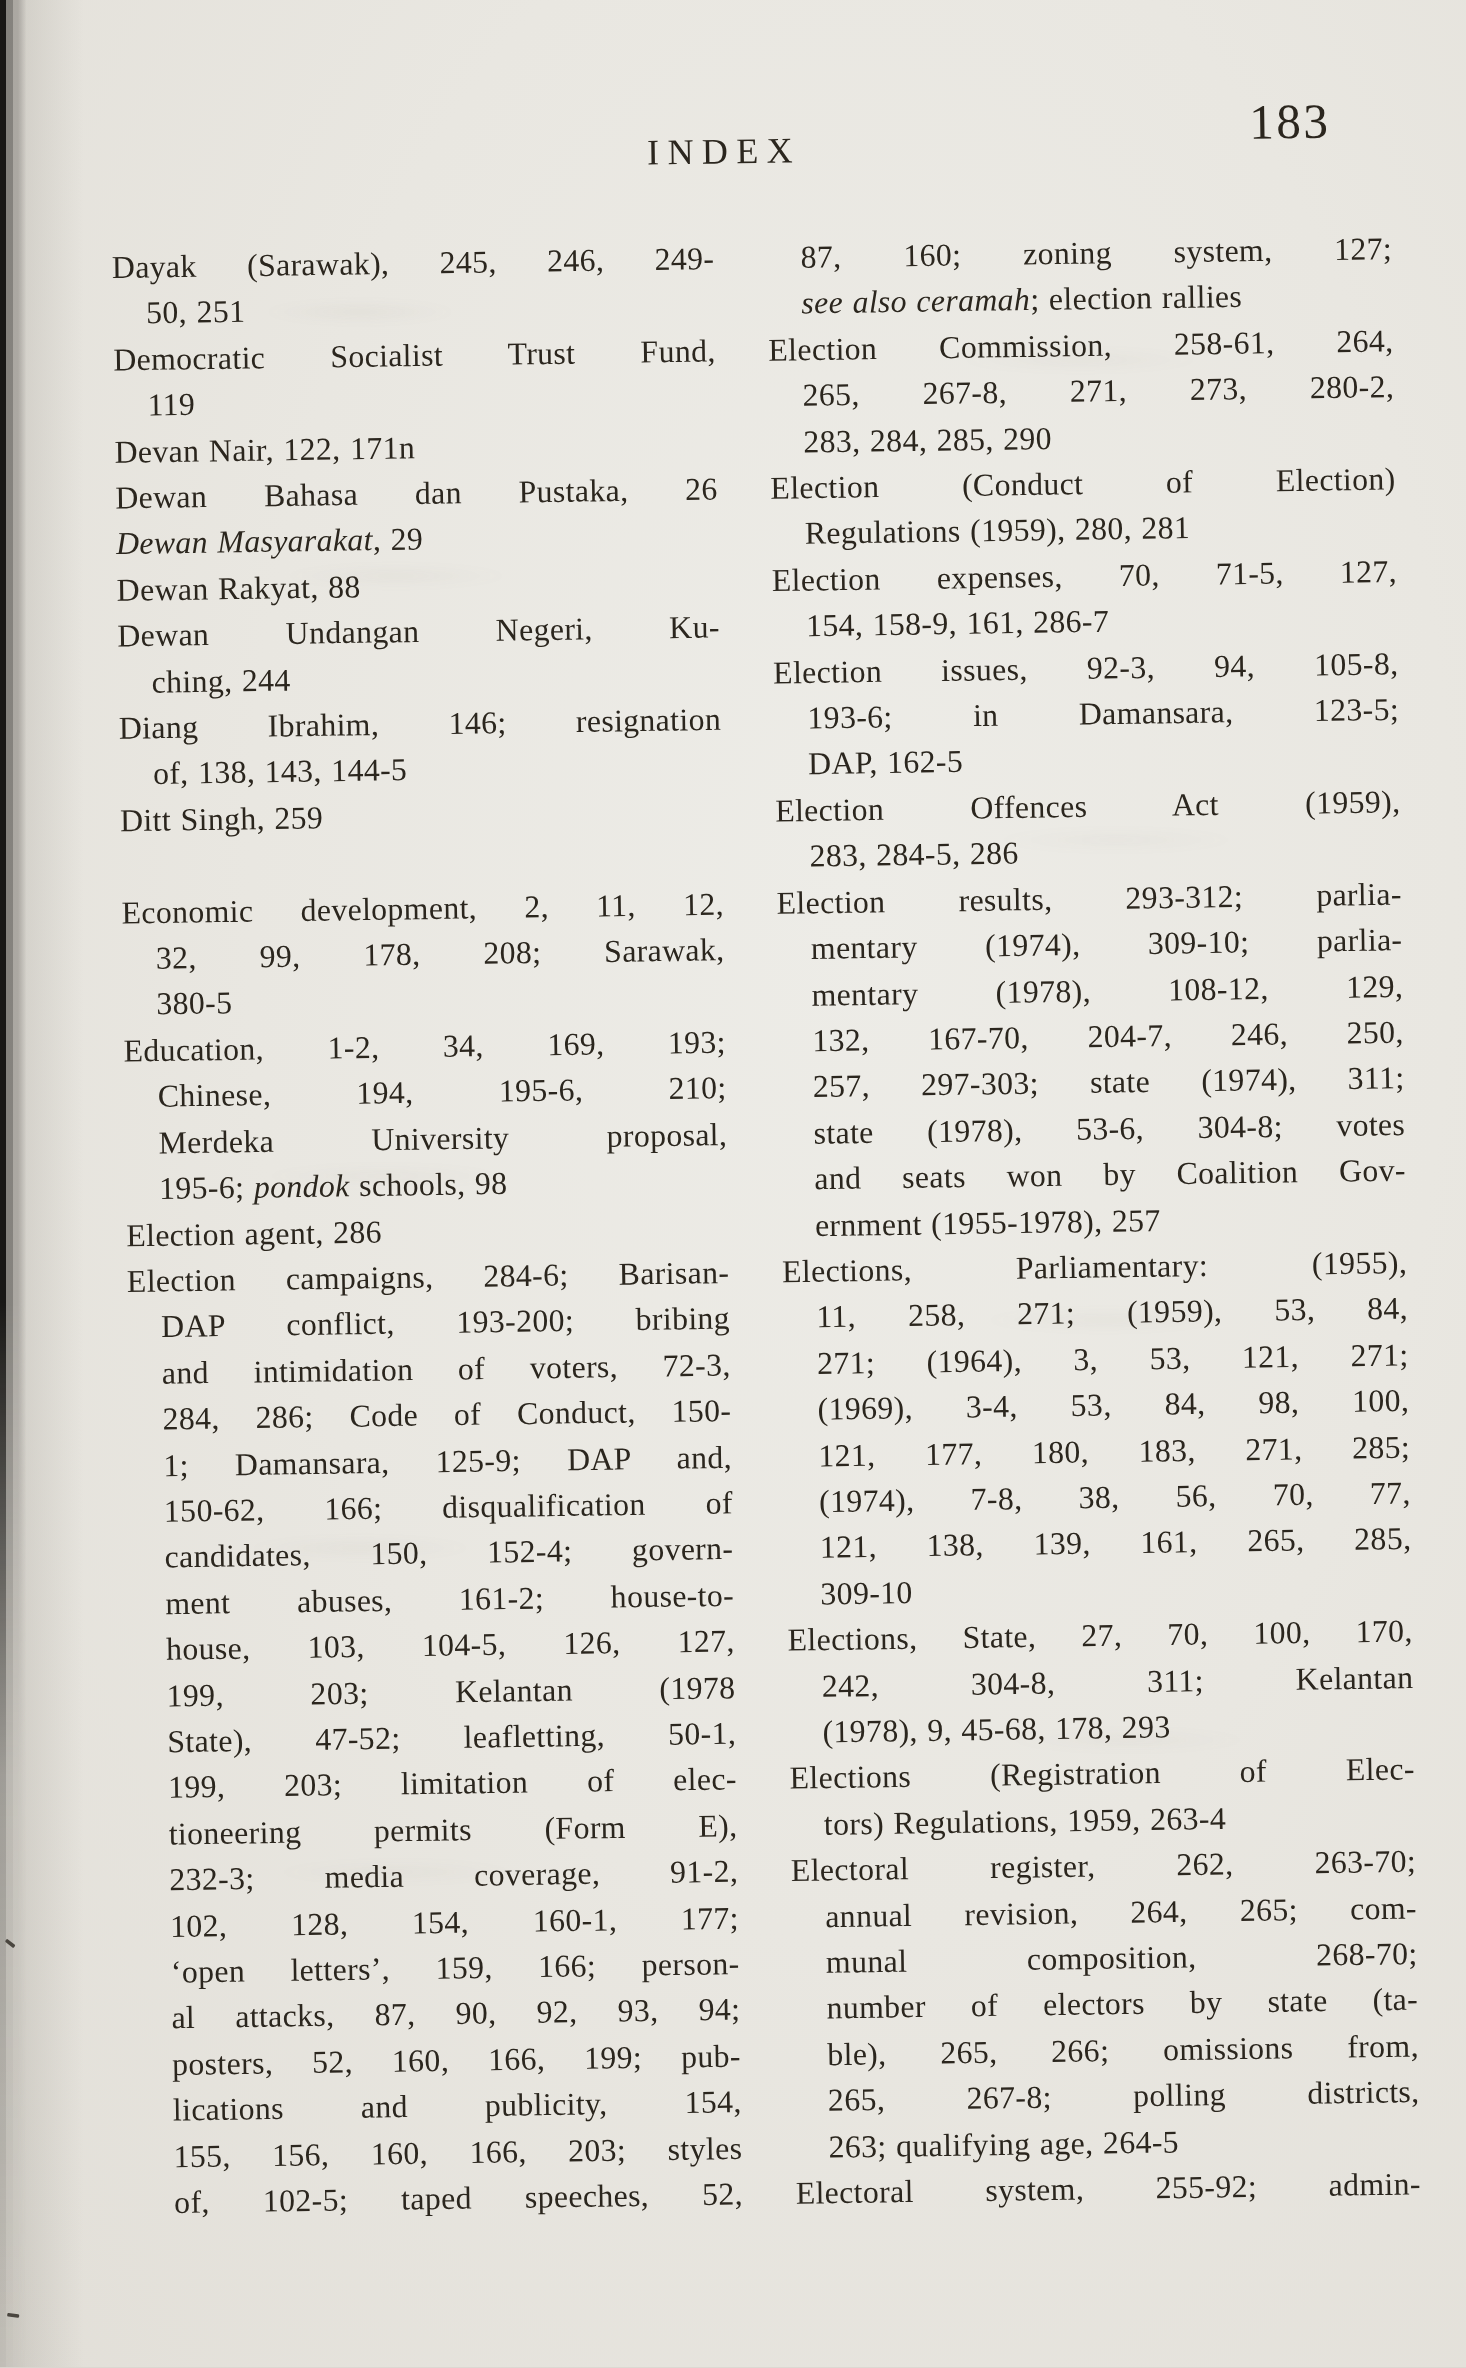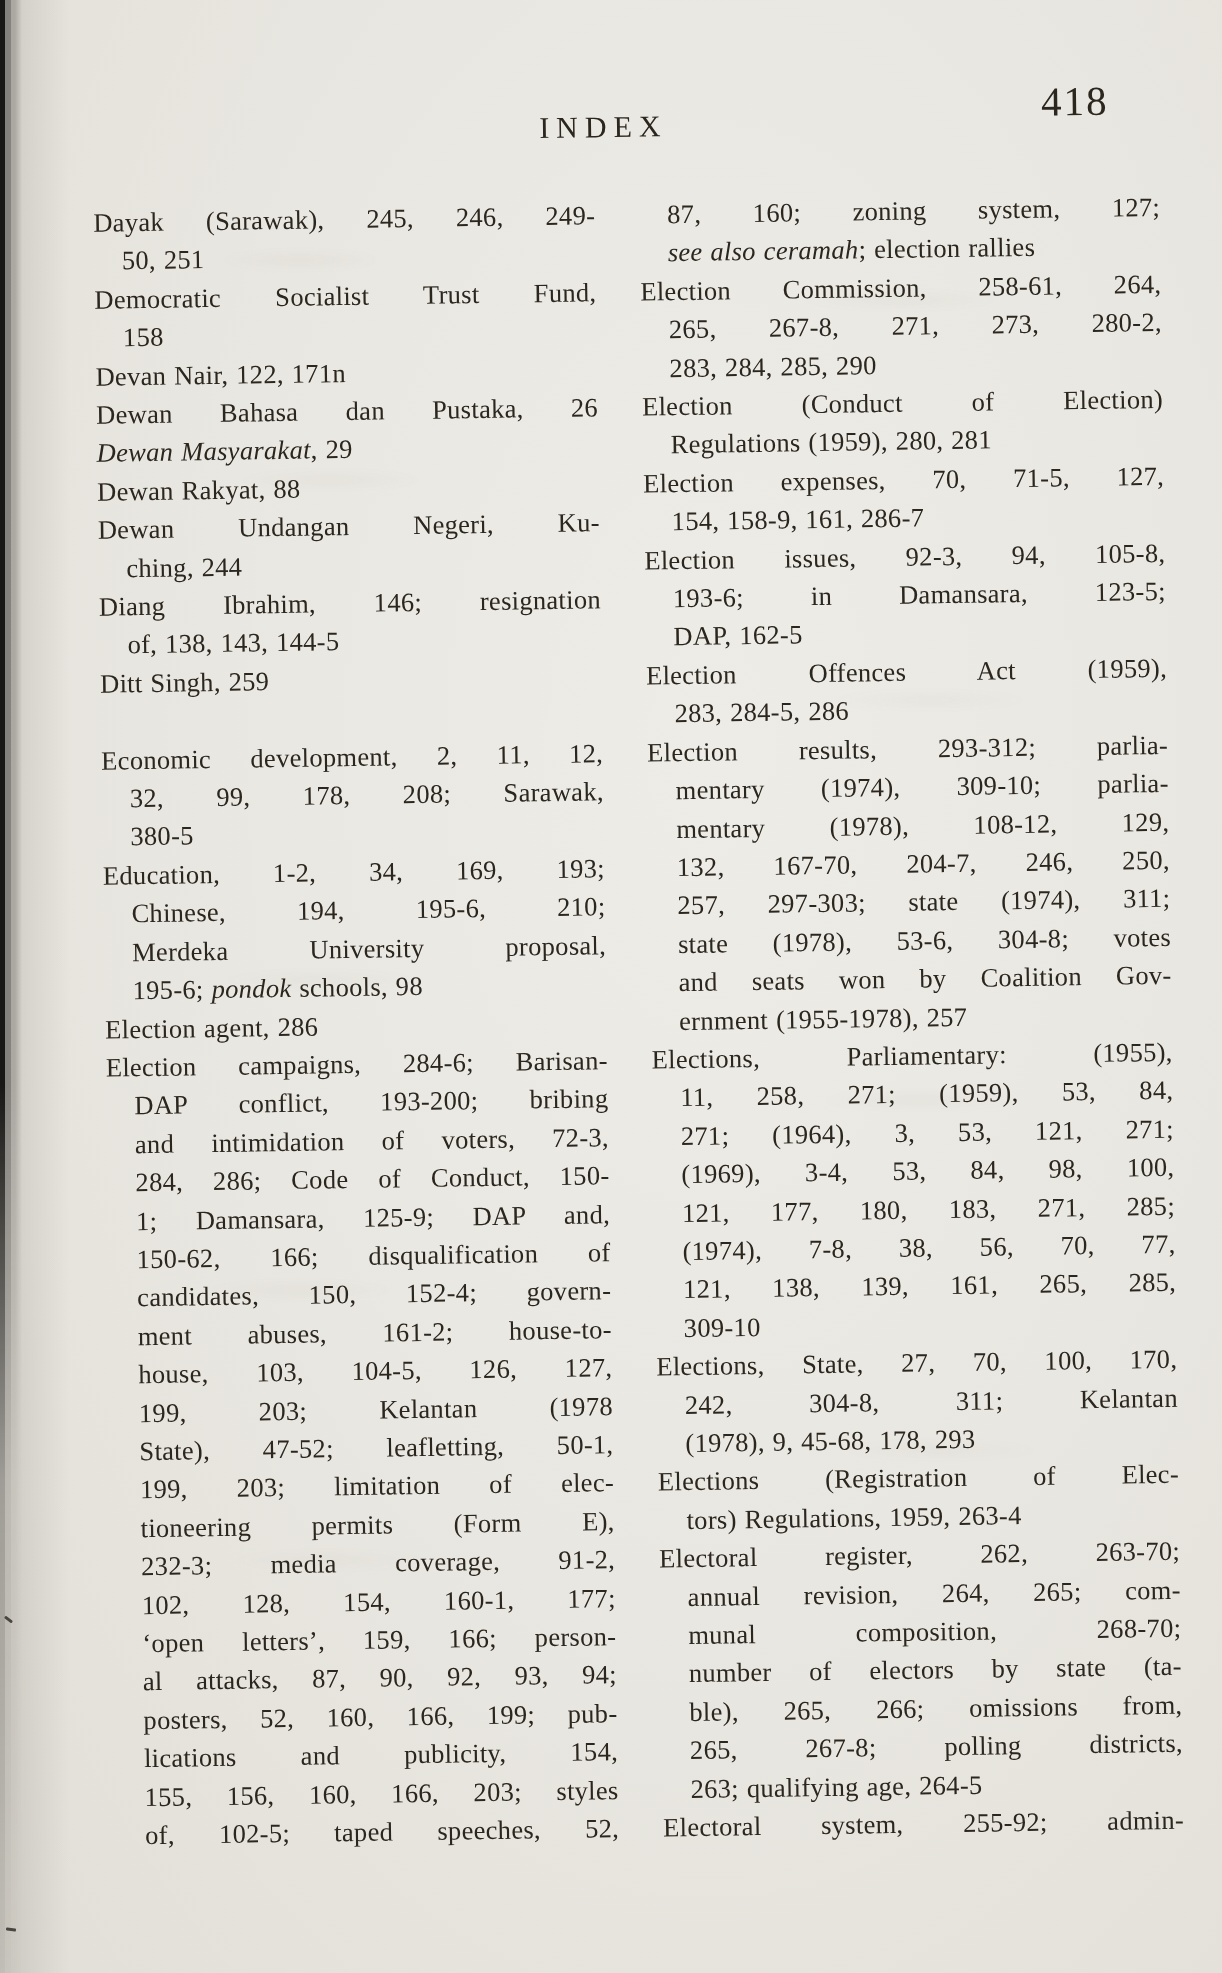--- a/index.html
+++ b/index.html
@@ -70,31 +70,31 @@
 <div class="page">
   <div class="edge"></div>
   <div class="edge-shadow"></div>
   <div class="tick t1"></div>
   <div class="tick t2"></div>
   <div class="ghost"></div>
 
   <div class="rot">
     <div class="pagehead">
       <span class="ptitle">INDEX</span>
-      <span class="pnum">418</span>
+      <span class="pnum">183</span>
     </div>
     <div class="cols">
       <div class="col colL">
           <div class="entry">
             <div class="line just"><span>Dayak (Sarawak), 245, 246, 249-</span></div>
             <div class="line ind"><span>50, 251</span></div>
           </div>
           <div class="entry">
             <div class="line just"><span>Democratic Socialist Trust Fund,</span></div>
-            <div class="line ind"><span>158</span></div>
+            <div class="line ind"><span>119</span></div>
           </div>
           <div class="entry">
             <div class="line"><span>Devan Nair, 122, 171n</span></div>
           </div>
           <div class="entry">
             <div class="line just"><span>Dewan Bahasa dan Pustaka, 26</span></div>
           </div>
           <div class="entry">
             <div class="line"><span class="it">Dewan Masyarakat</span><span>, 29</span></div>
           </div>

